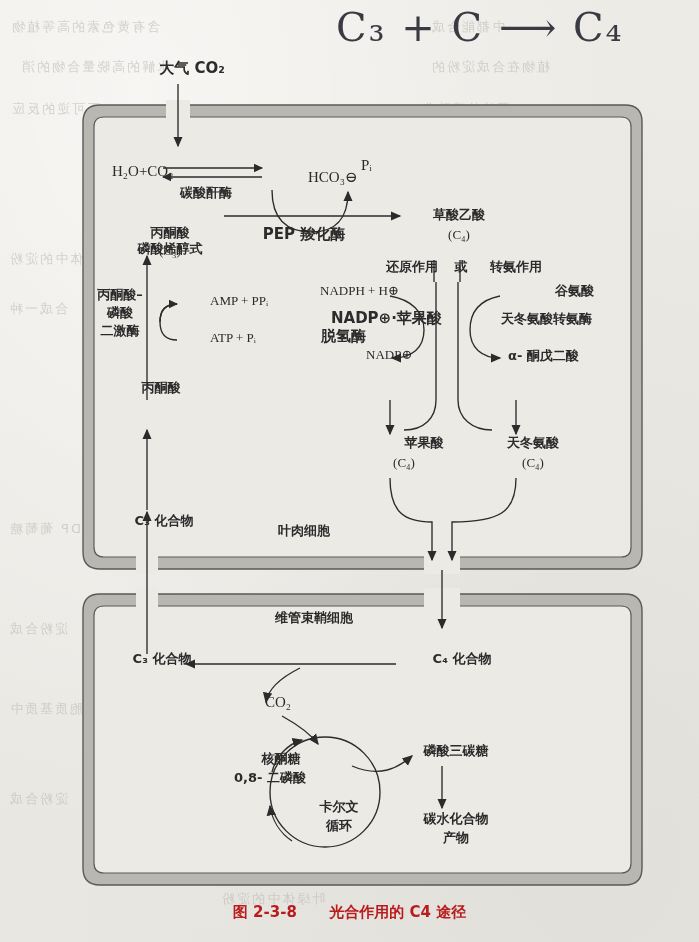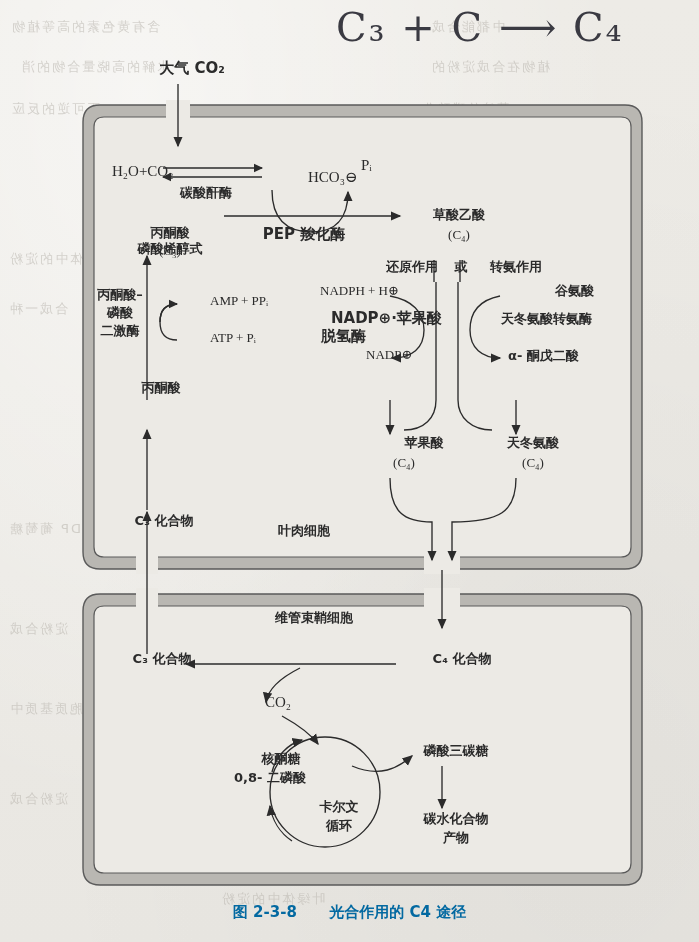--- a/index.html
+++ b/index.html
@@ -47,21 +47,21 @@
 
   svg{position:absolute;left:0;top:0;}
   .hand{
     position:absolute;
     font-family:"DejaVu Serif",serif;
     color:#3a3a42;
   }
   .caption{
     position:absolute;left:0;right:0;text-align:center;
     font-family:"DejaVu Sans","Liberation Sans",sans-serif;
-    font-weight:700;font-size:15px;color:#0369a1;
+    font-weight:700;font-size:15px;color:#b91c1c;
   }
 </style>
 </head>
 <body>
 
 <div id="page"></div>
 
 <div>
   <div class="bleed" style="left:10px;top:18px;">含有黄色素的高等植物</div>
   <div class="bleed" style="left:430px;top:18px;">中都能合成</div>

